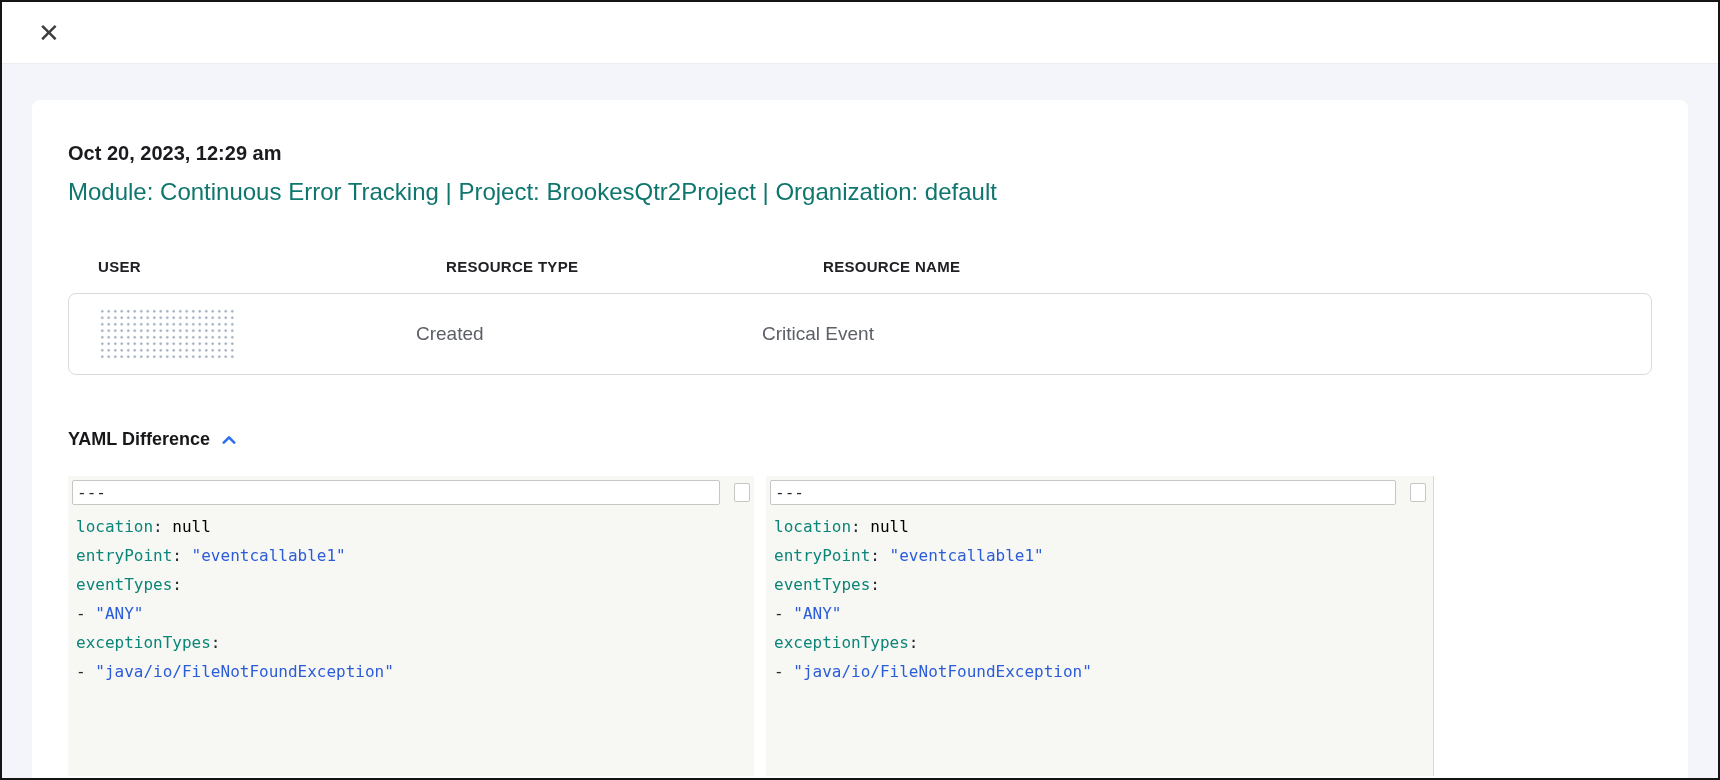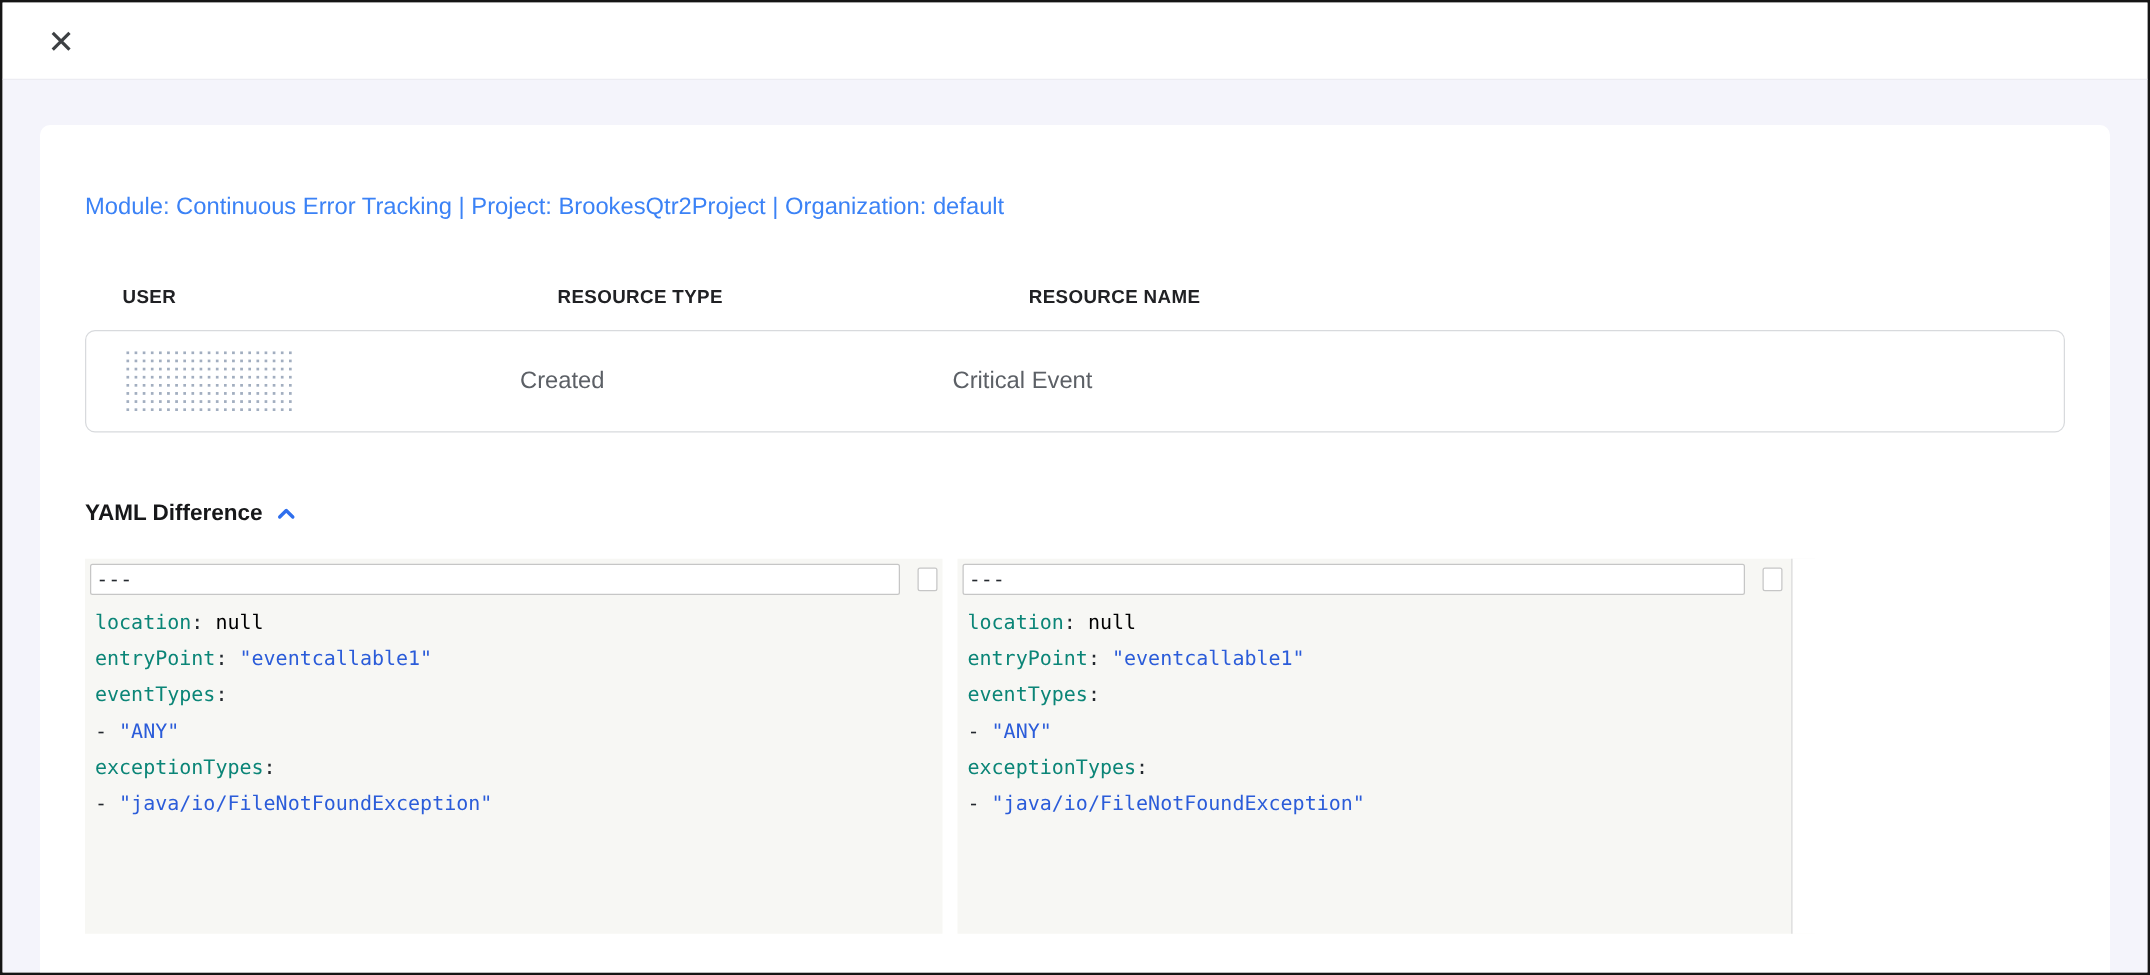--- a/index.html
+++ b/index.html
@@ -37,21 +37,21 @@
     overflow: hidden;
   }
   .card {
     background: #fff;
     border-radius: 8px;
     padding: 42px 36px 40px 36px;
     min-height: 720px;
   }
 
   .timestamp { font-size: 20px; font-weight: 700; color: #1a1b1e; }
-  .meta { font-size: 19px; color: #3b82f6; margin-top: 13px; }
+  .meta { font-size: 24px; color: #0f766e; margin-top: 13px; }
 
   
   .grid {
     display: grid;
     grid-template-columns: 347px 346px 344px 1fr;
     align-items: center;
   }
   .headers { margin-top: 52px; gap: 31px; }
   .th {
     font-size: 15px; font-weight: 700; color: #202124; letter-spacing: 0.3px;
@@ -138,20 +138,21 @@
 
 <div class="frame">
 
   <header class="modal-header">
     <button class="close-btn" aria-label="Close">✕</button>
   </header>
 
   <div class="modal-body">
     <div class="card">
 
+      <div class="timestamp">Oct 20, 2023, 12:29 am</div>
       <div class="meta">Module: Continuous Error Tracking | Project: BrookesQtr2Project | Organization: default</div>
 
       <div class="grid headers">
         <div class="th c1">USER</div>
         <div class="th">RESOURCE TYPE</div>
         <div class="th">RESOURCE NAME</div>
       </div>
 
       <div class="grid row-box">
         <div class="td c1">

